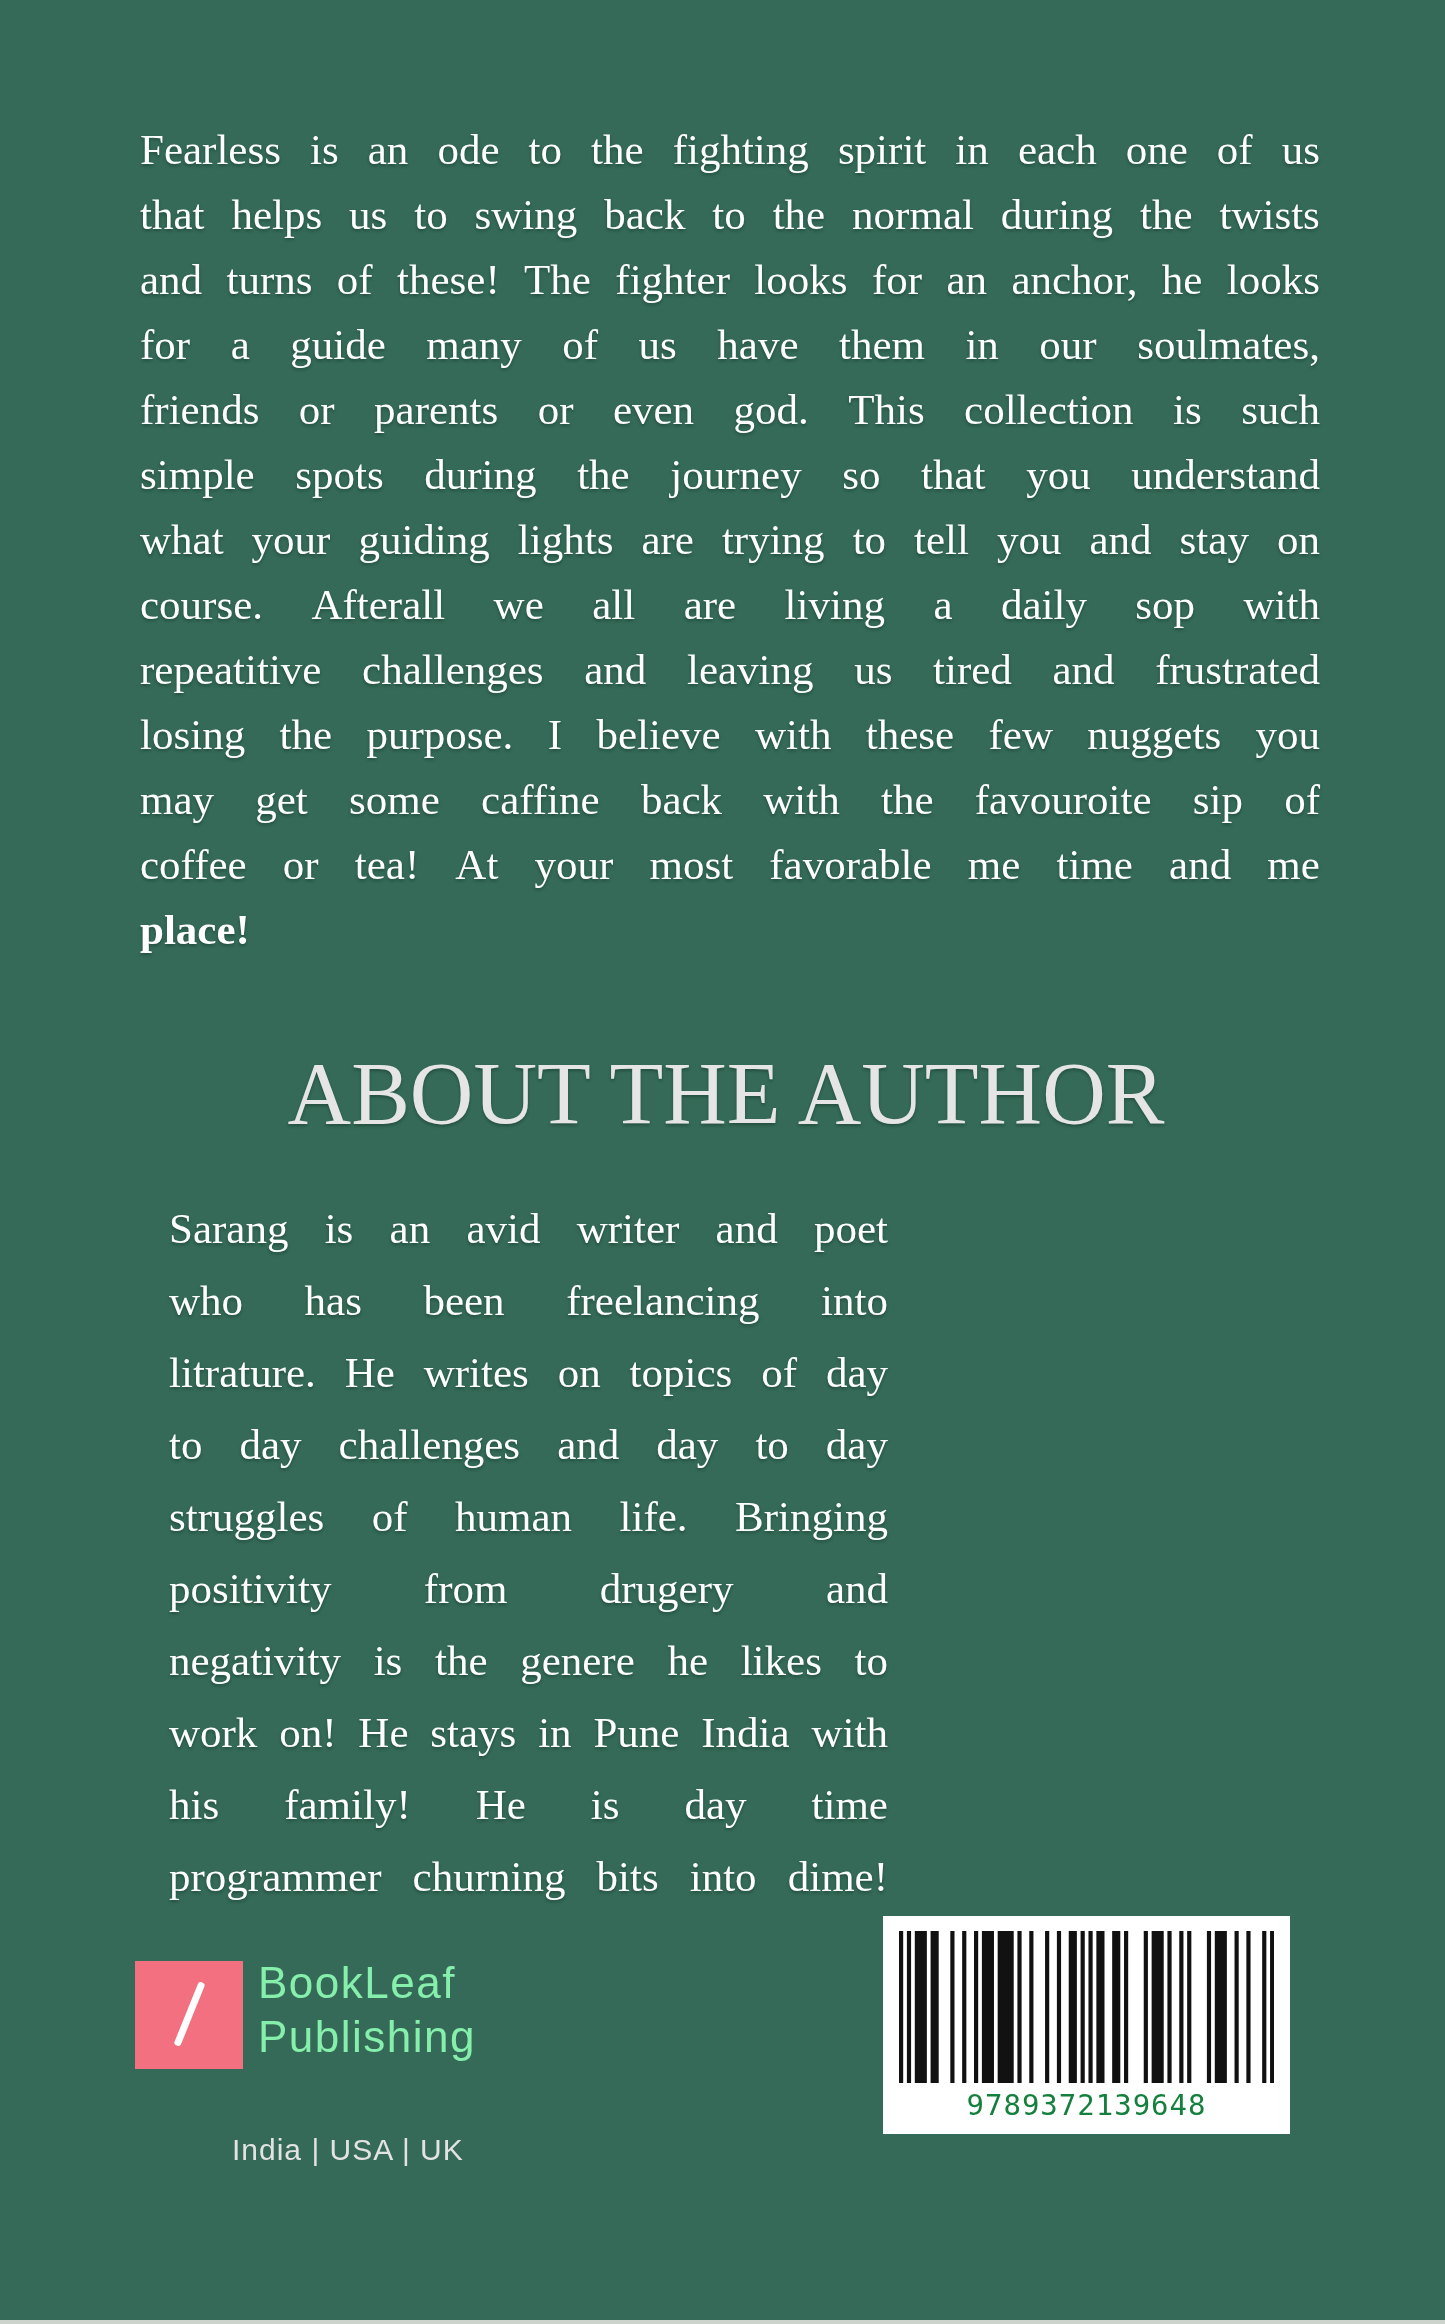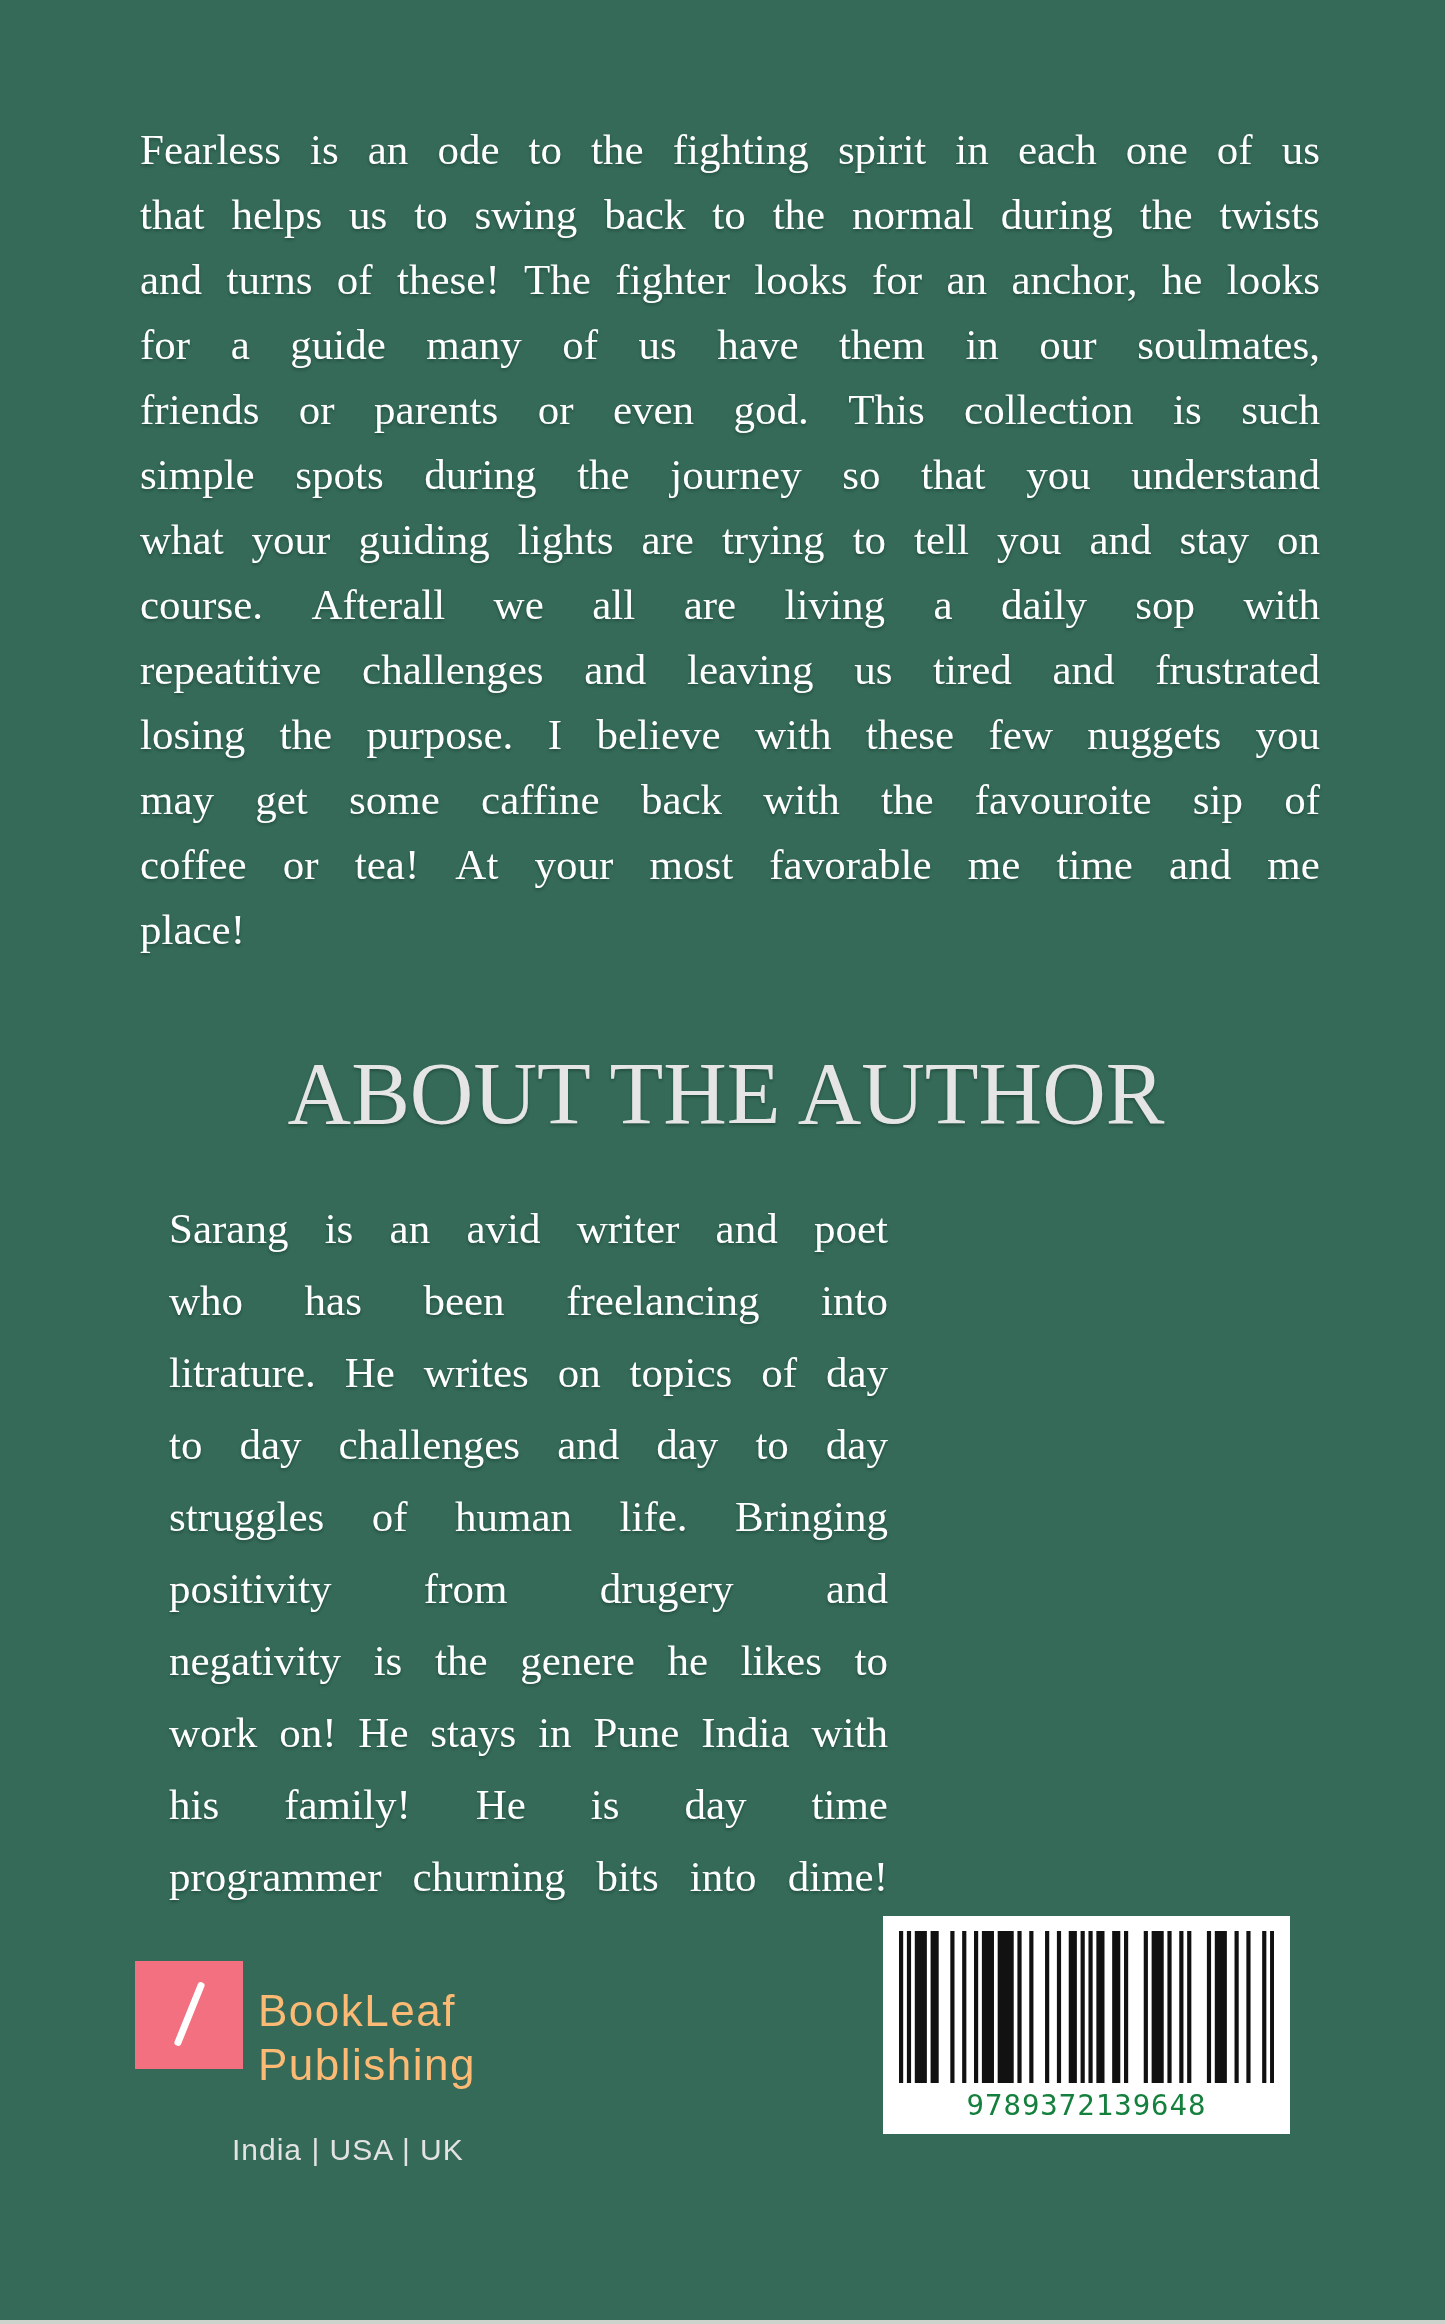--- a/index.html
+++ b/index.html
@@ -10,21 +10,21 @@
     font-family:"Liberation Serif", serif;
     overflow:hidden;
   }
   
   .tline{
     display:flex;
     justify-content:space-between;
     align-items:baseline;
     white-space:nowrap;
   }
-  .tline.tlast{justify-content:flex-start;gap:.26em;}
+  .tline.tlast{justify-content:flex-start;gap:.26em;font-weight:bold;}
   .synopsis{
     position:absolute;left:140px;top:125px;width:1180px;
     color:#ffffff;font-size:43px;
     text-shadow:0 2px 3px rgba(10,30,22,.35);
   }
   .synopsis .tline{height:65px;}
   .about-heading{
     position:absolute;left:0;top:1048px;width:100%;
     text-align:center;color:#e5e5e5;font-size:88px;line-height:1.05;
     text-shadow:0 2px 3px rgba(10,30,22,.35);
@@ -42,21 +42,21 @@
   }
   .logo-slash{
     position:absolute;left:51px;top:19px;width:7px;height:68px;
     background:#ffffff;border-radius:3px;transform:rotate(22deg);
   }
   .pub-name{
     position:absolute;left:258px;top:1956px;
     font-family:"Liberation Sans", sans-serif;
     font-weight:300;
     font-size:44px;line-height:54px;
-    color:#fdba74;letter-spacing:1.5px;margin-top:28px;
+    color:#86efac;letter-spacing:1.5px;
   }
   .pub-tagline{
     position:absolute;left:232px;top:2088px;
     font-family:"Liberation Sans", sans-serif;
     font-size:30px;color:#e3e3e3;letter-spacing:1px;font-weight:300;margin-top:45px;
   }
   
   .barcode-box{
     position:absolute;left:883px;top:1916px;width:407px;height:218px;
     background:#ffffff;

